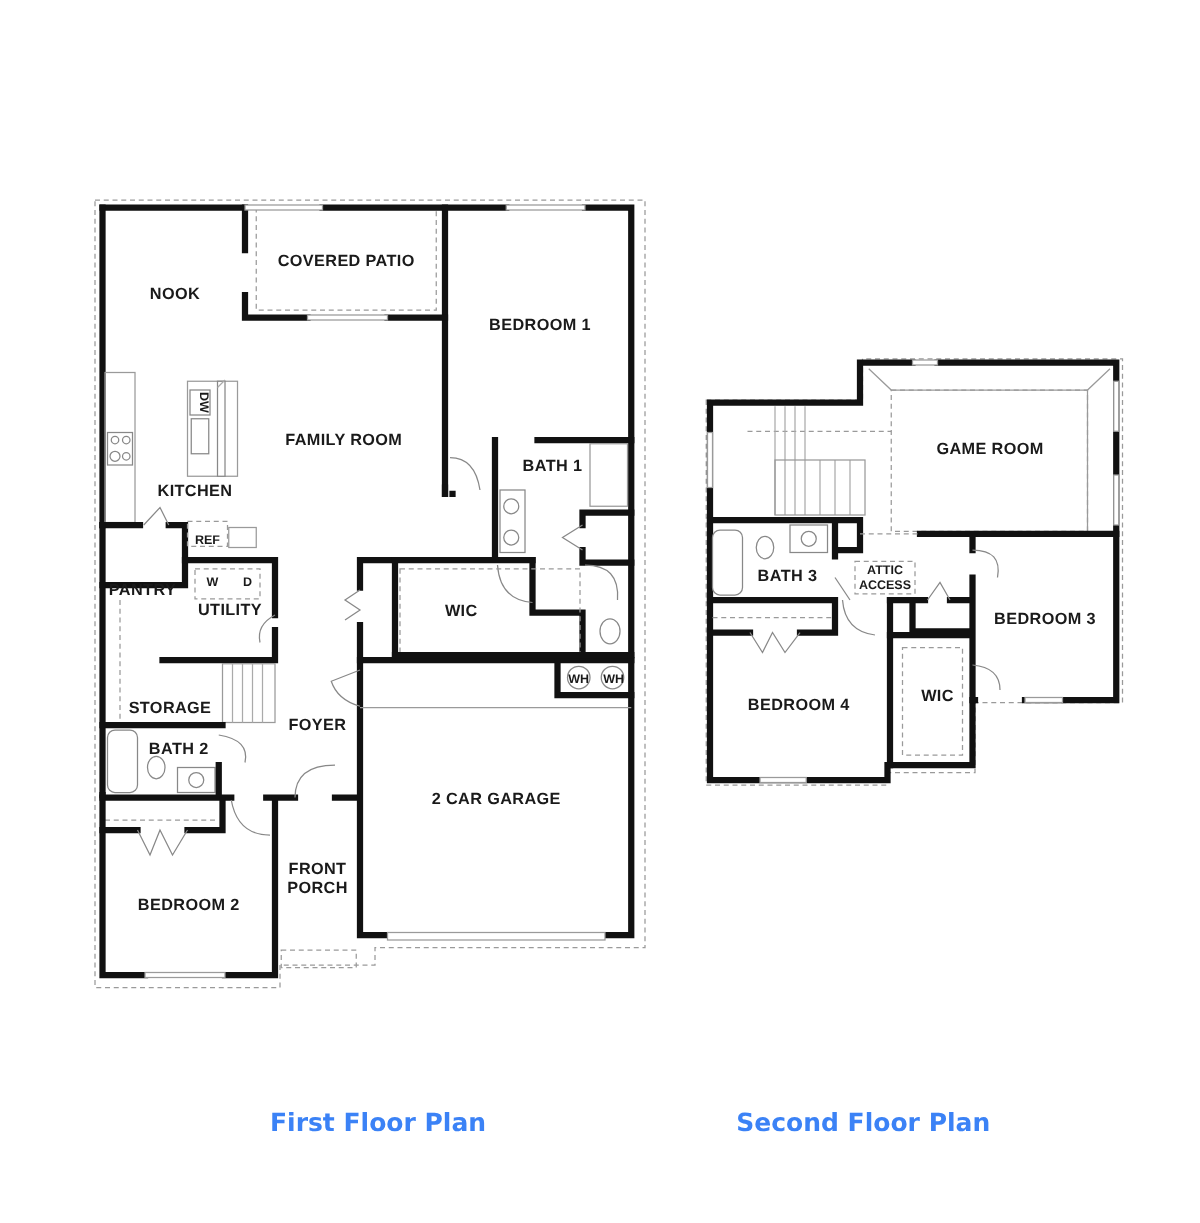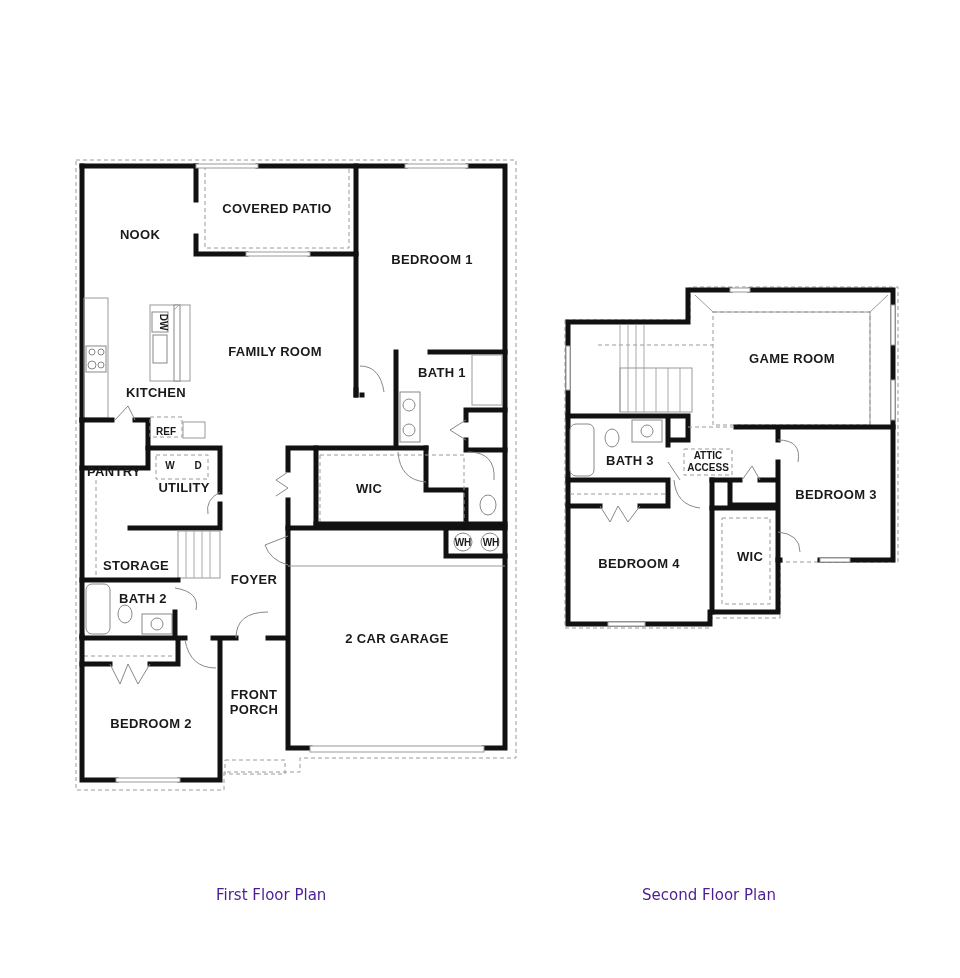--- a/index.html
+++ b/index.html
@@ -6,21 +6,21 @@
   body { width: 960px; height: 978px; position: relative; overflow: hidden; font-family: "Liberation Sans", sans-serif; }
   svg.plan { position: absolute; left: 0; top: 0; width: 960px; height: 978px; }
   .wall { fill: none; stroke: #111; stroke-width: 5; stroke-linecap: square; }
   .thin { fill: none; stroke: #9a9a9a; stroke-width: 1; }
   .dash { fill: none; stroke: #9a9a9a; stroke-width: 1; stroke-dasharray: 4 3; }
   .win { fill: #fff; stroke: #9a9a9a; stroke-width: 1; }
   .door { fill: none; stroke: #888; stroke-width: 1; }
   .fix { fill: #fff; stroke: #888; stroke-width: 1; }
   .room-label { font-family: "Liberation Sans", sans-serif; font-weight: bold; font-size: 13px; fill: #1a1a1a; letter-spacing: 0.3px; }
   .small-label { font-family: "Liberation Sans", sans-serif; font-weight: bold; font-size: 10px; fill: #1a1a1a; }
-  .caption { position: absolute; top: 886px; font-family: "DejaVu Sans", sans-serif; font-size: 15px; color: #4c1d95; font-weight: normal; }
+  .caption { position: absolute; top: 886px; font-family: "DejaVu Sans", sans-serif; font-size: 20px; color: #3b82f6; font-weight: bold; }
 </style>
 </head>
 <body>
 
 <svg class="plan" viewBox="0 0 960 978" xmlns="http://www.w3.org/2000/svg">
 
   <g>
 
     <path class="dash" d="M76 160 H516 V758 H300 V772 H224 V790 H76 Z"></path>
 
@@ -188,13 +188,13 @@
     <text class="room-label" x="630" y="465" text-anchor="middle">BATH 3</text>
     <text class="small-label" x="708" y="459" text-anchor="middle">ATTIC</text>
     <text class="small-label" x="708" y="471" text-anchor="middle">ACCESS</text>
     <text class="room-label" x="836" y="499" text-anchor="middle">BEDROOM 3</text>
     <text class="room-label" x="639" y="568" text-anchor="middle">BEDROOM 4</text>
     <text class="room-label" x="750" y="561" text-anchor="middle">WIC</text>
   </g>
 </svg>
 
 <div class="caption" style="left:216px;">First Floor Plan</div>
-<div class="caption" style="left:642px;">Second Floor Plan</div>
+<div class="caption" style="left:589px;">Second Floor Plan</div>
 
 </body></html>

